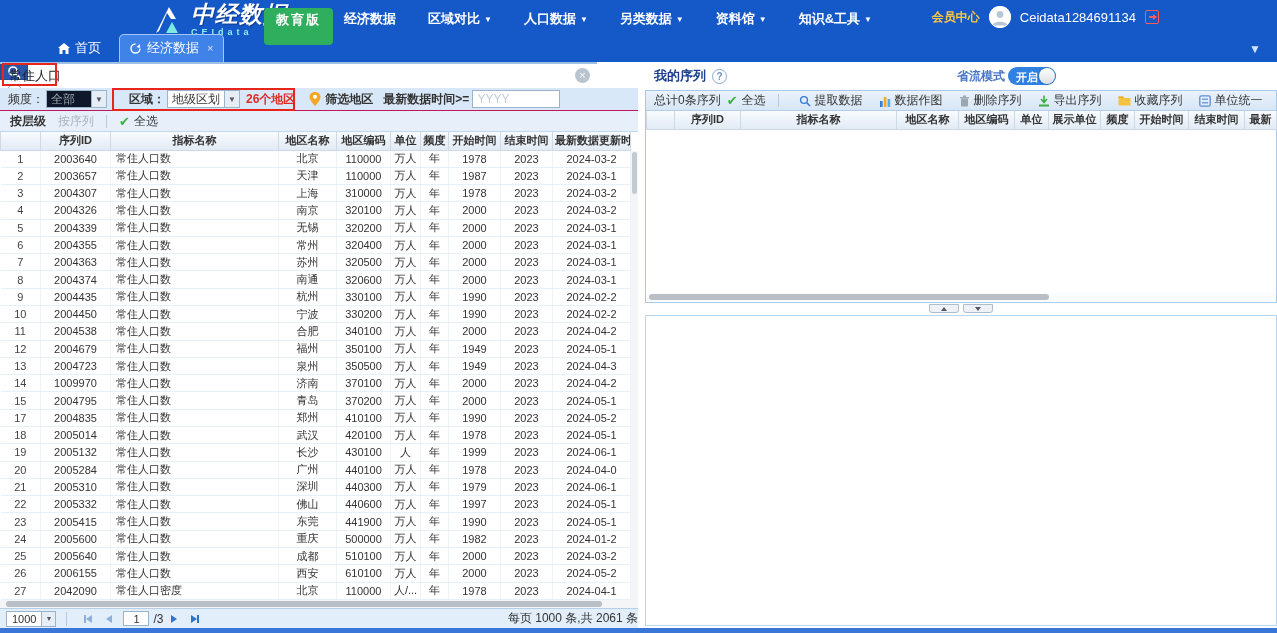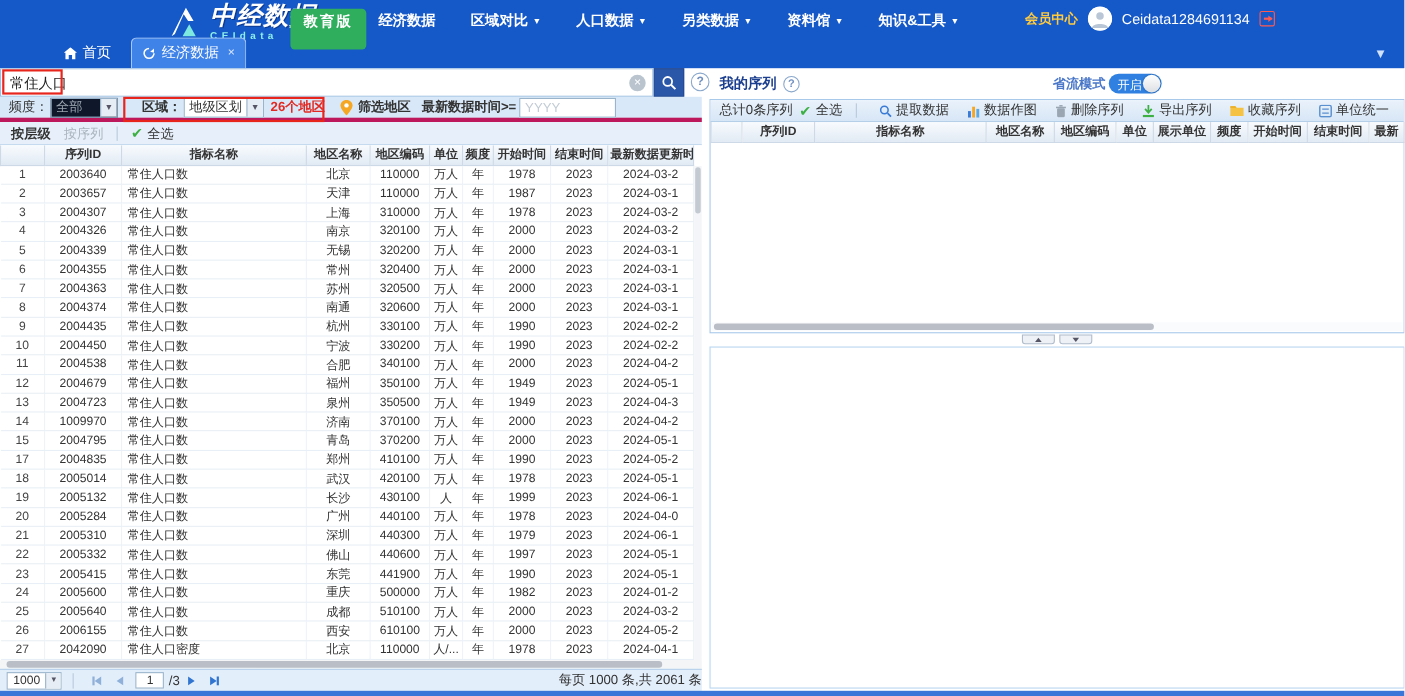--- a/index.html
+++ b/index.html
@@ -24,29 +24,29 @@
   .logout { width:14px; height:14px; border:1px solid #ff5a52; border-radius:2px; position:relative; cursor:pointer; }
   .logout::after { content:""; position:absolute; left:3px; top:5px; width:7px; height:2px; background:#ff5a52; }
   .logout::before { content:""; position:absolute; right:1px; top:3px; width:0; height:0; border-top:3px solid transparent; border-bottom:3px solid transparent; border-left:4px solid #ff5a52; }
   .collapse-chevron { position:absolute; right:16px; top:42px; color:#cfe2ff; font-size:12px; cursor:pointer; }
   .tabs-row { position:absolute; left:48px; bottom:0; display:flex; align-items:flex-end; gap:8px; }
   .tab-home { color:#fff; font-size:13px; padding:4px 10px 5px; display:flex; align-items:center; gap:5px; cursor:pointer; }
   .tab-active { background:#3f82e8; border:1px solid rgba(255,255,255,.55); border-bottom:none; color:#fff; font-size:13px; padding:4px 10px 5px; border-radius:5px 5px 0 0; display:flex; align-items:center; gap:6px; cursor:pointer; }
   .tab-close { font-size:11px; color:#d7e6ff; margin-left:2px; cursor:pointer; }
 
   
-  #search-row { position:absolute; left:0; top:62px; width:645px; height:26px; display:flex; align-items:stretch; }
+  #search-row { position:absolute; left:0; top:62px; width:645px; height:26px; display:flex; align-items:stretch;flex-direction:column; }
   .search-box { position:relative; width:597px; border:1px solid #9dc0e4; background:#fff; }
   .search-text { position:absolute; left:8px; top:4px; font-size:13px; color:#222; }
   .clear-icon { position:absolute; right:6px; top:5px; width:15px; height:15px; border-radius:50%; background:#b9c4cf; color:#fff; font-size:11px; line-height:15px; text-align:center; cursor:pointer; }
   .search-btn { width:28px; background:#2a57a8; border:1px solid #234a92; display:flex; align-items:center; justify-content:center; cursor:pointer; }
   .help-circle { width:17px; height:17px; margin:4px 0 0 6px; border:1px solid #8aa8cc; border-radius:50%; color:#6f8fc0; font-size:11px; font-weight:bold; line-height:15px; text-align:center; cursor:pointer; background:#fff; }
 
   
-  #filter-row { position:absolute; left:0; top:88px; width:638px; height:23px; background:#d9e8f8; border-bottom:4px solid #be185d; display:flex; align-items:center; font-size:12px; color:#333; }
+  #filter-row { position:absolute; left:0; top:88px; width:638px; height:23px; background:#d9e8f8; border-bottom:1px solid #be185d; display:flex; align-items:center; font-size:12px; color:#333; }
   .flabel { margin-left:8px; white-space:nowrap; }
   .select-box { display:flex; align-items:center; background:#fff; border:1px solid #9ab4cc; height:18px; margin-left:2px; cursor:pointer; }
   .select-box.disabled { background:#0f172a; color:#9aa4ae; cursor:default; }
   .select-val { padding:0 4px; font-size:12px; min-width:44px; }
   .select-arrow { width:15px; height:16px; background:#e7edf4; border-left:1px solid #9ab4cc; display:flex; align-items:center; justify-content:center; font-size:8px; color:#556; }
   .region-count { color:#e12a23; font-weight:bold; margin-left:6px; white-space:nowrap; }
   .pin-icon { margin-left:14px; }
   .filter-region-label { margin-left:4px; cursor:pointer; white-space:nowrap; }
   .latest-label { margin-left:10px; font-weight:bold; white-space:nowrap; }
   .yyyy-input { width:88px; height:18px; border:1px solid #9ab4cc; font-size:12px; padding:0 4px; color:#333; margin-left:3px; }
@@ -88,21 +88,21 @@
   .page-input { width:26px; height:15px; border:1px solid #9ab4cc; background:#fff; text-align:center; font-size:11px; line-height:15px; margin:0 4px; }
   .page-total { color:#333; }
   .pager-summary { margin-left:auto; margin-right:0; color:#333; }
 
   
   #right-title-row { position:absolute; left:648px; top:64px; width:629px; height:24px; display:flex; align-items:center; background:#fff; }
   .rp-title { color:#1c3f8f; font-size:13px; font-weight:bold; margin-left:6px; }
   .rp-help { width:15px; height:15px; border:1px solid #8aa8cc; border-radius:50%; color:#6f8fc0; font-size:10px; font-weight:bold; line-height:13px; text-align:center; margin-left:6px; cursor:pointer; }
   .mode-label { margin-left:230px; color:#4a77c8; font-size:12px; font-weight:bold; }
   .toggle { position:relative; width:48px; height:18px; border-radius:9px; background:#2f80e0; margin-left:3px; cursor:pointer; }
-  .toggle-text { position:absolute; left:8px; top:3px; color:#fff; font-size:11px; font-weight:normal; }
+  .toggle-text { position:absolute; left:8px; top:3px; color:#fff; font-size:11px; font-weight:bold; }
   .toggle-knob { position:absolute; right:1px; top:1px; width:16px; height:16px; border-radius:50%; background:linear-gradient(#fff,#dcdfe3); box-shadow:0 0 2px rgba(0,0,0,.4); }
   #right-top-box { position:absolute; left:645px; top:90px; width:632px; height:213px; border:1px solid #a9c9ea; background:#fff; }
   #right-toolbar { height:20px; background:linear-gradient(#eaf2fb,#d7e6f6); border-bottom:1px solid #b5cfe9; display:flex; align-items:center; font-size:12px; color:#333; }
   .rt-total { margin-left:8px; white-space:nowrap; }
   .rt-item { display:flex; align-items:center; gap:4px; margin:0 8px; cursor:pointer; white-space:nowrap; }
   #right-hscroll { position:absolute; left:1px; bottom:1px; width:628px; height:8px; background:#fafbfc; }
   #right-hscroll .hthumb { position:absolute; left:2px; top:1px; width:400px; height:6px; background:#b9bec7; border-radius:3px; cursor:pointer; }
   #right-splitter { position:absolute; left:645px; top:303px; width:632px; height:11px; display:flex; align-items:center; justify-content:center; gap:4px; }
   .split-btn { width:30px; height:9px; background:#eef1f5; border:1px solid #b0bccc; border-radius:0 0 3px 3px; display:flex; align-items:center; justify-content:center; cursor:pointer; }
   .split-btn .t-up { width:0;height:0;border-left:3px solid transparent;border-right:3px solid transparent;border-bottom:4px solid #556; }

